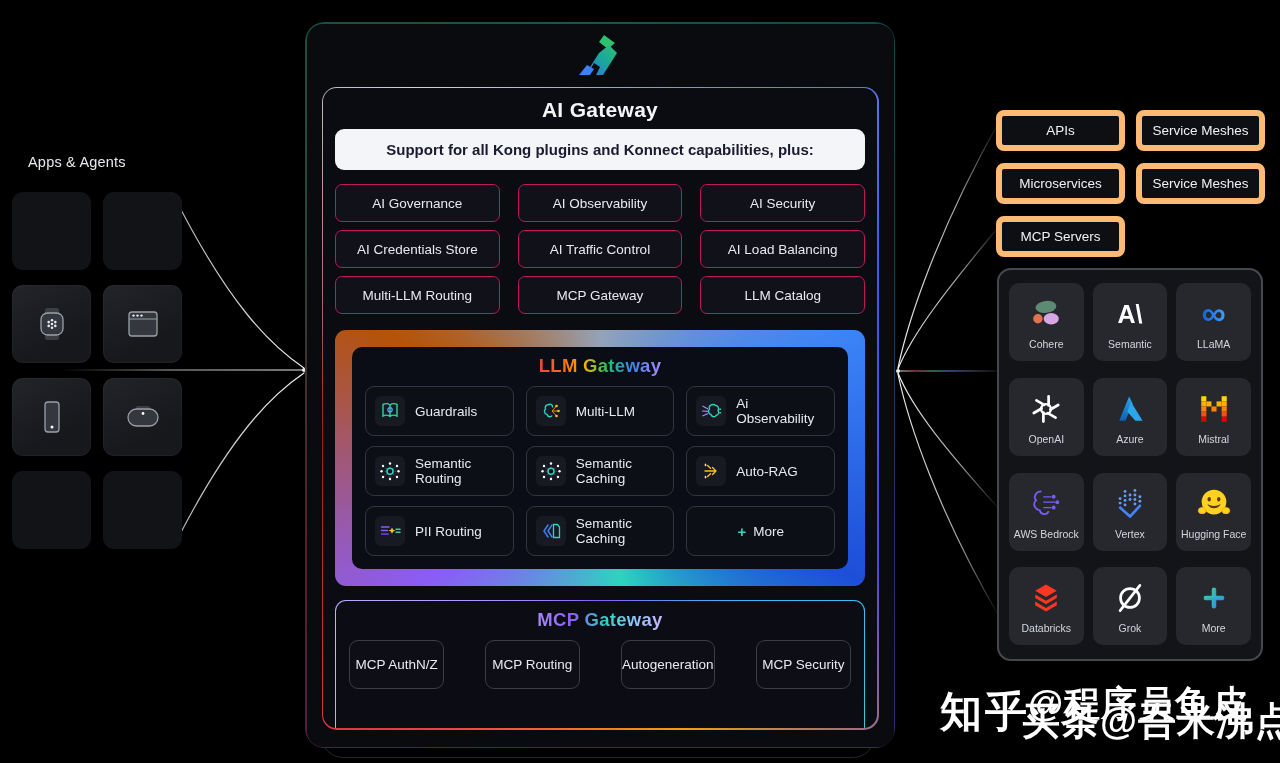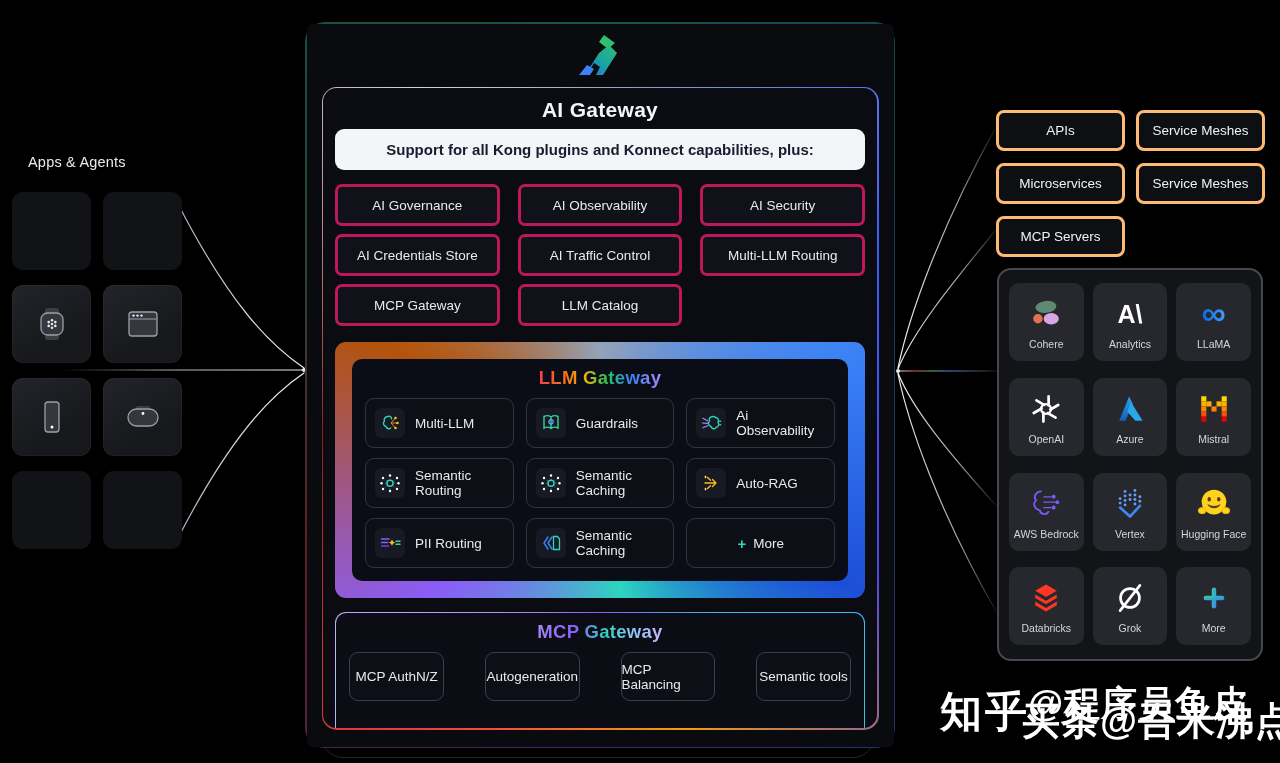--- a/index.html
+++ b/index.html
@@ -18,31 +18,31 @@
                box-shadow:inset 0 0 0 1px rgba(255,255,255,.035);}
 
   
   .echo-card{position:absolute;left:321px;top:34px;width:552px;height:722px;border-radius:22px;
              border:1px solid #23252c;z-index:1;}
 
   
   .panel-wrap{position:absolute;left:305px;top:22px;width:590px;height:726px;z-index:2;
               border-radius:20px;padding:1.5px;box-sizing:border-box;
               background:conic-gradient(from 0deg,#19564a,#10404a 60deg,#27316e 130deg,#46246b 185deg,#5f1d24 240deg,#1d4d3a 310deg,#19564a 360deg);}
-  .panel{width:100%;height:100%;border-radius:6px;background:#0a0b0f;position:relative;}
+  .panel{width:100%;height:100%;border-radius:16px;background:#0a0b0f;position:relative;}
   .kong-logo{position:absolute;top:8px;left:50%;transform:translateX(-50%);}
 
   .ai-wrap{position:absolute;left:15px;right:15px;top:63px;bottom:17px;border-radius:15px;padding:1.5px;box-sizing:border-box;
            background:conic-gradient(from 0deg,#9aa7c0 0deg,#3b5bfd 60deg,#4f46e5 120deg,#f59e0b 165deg,#ef4444 205deg,#991b1b 265deg,#cbd5e1 330deg,#9aa7c0 360deg);}
   .ai{width:100%;height:100%;border-radius:13.5px;background:#0b0c11;padding:0 12px;box-sizing:border-box;overflow:hidden;}
   .ai-title{margin-top:10px;text-align:center;font-size:21px;font-weight:bold;color:#f4f5f7;letter-spacing:.3px;}
   .banner{margin-top:7px;height:41px;background:#f4f5f8;border-radius:9px;display:flex;align-items:center;justify-content:center;
           font-weight:bold;font-size:15px;color:#1a1b2e;}
   .ai-grid{margin-top:14px;display:grid;grid-template-columns:repeat(3,1fr);column-gap:18px;row-gap:8px;}
-  .abtn{height:36px;border:3px solid #be185d;border-radius:7px;background:#101119;
+  .abtn{height:36px;border:1px solid #be185d;border-radius:7px;background:#101119;
         display:flex;align-items:center;justify-content:center;font-size:13.5px;color:#e9eaee;}
 
   .llm-wrap{margin-top:16px;border-radius:11px;padding:17px;
             background:conic-gradient(from 0deg,#94a3b8,#3b82f6 65deg,#1d4ed8 115deg,#2dd4bf 170deg,#8b5cf6 235deg,#b45309 300deg,#94a3b8 360deg);}
   .llm{border-radius:10px;background:#0b0d16;padding:0 13px 13px;}
   .g-title{padding:8px 0 9px;text-align:center;font-size:18.5px;font-weight:bold;width:max-content;margin:0 auto;
            -webkit-background-clip:text;background-clip:text;color:transparent;letter-spacing:.3px;}
   .llm .g-title{background-image:linear-gradient(90deg,#ef4444,#f97316 22%,#eab308 38%,#22c55e 56%,#3b82f6 76%,#a78bfa);}
   .mcp .g-title{background-image:linear-gradient(90deg,#a78bfa,#8b5cf6 28%,#2dd4bf 55%,#93c5fd 78%,#c4b5fd);}
   .llm-grid{display:grid;grid-template-columns:repeat(3,1fr);column-gap:12px;row-gap:10px;}
@@ -55,21 +55,21 @@
   .mcp-wrap{margin-top:14px;border-radius:11px;padding:1.3px;
             background:conic-gradient(from 0deg,#8b5cf6,#38bdf8 60deg,#2dd4bf 130deg,#60a5fa 200deg,#c4b5fd 280deg,#8b5cf6 360deg);}
   .mcp{border-radius:10px;background:#0b0c14;padding:0 13px 13px;}
   .mcp-grid{display:grid;grid-template-columns:repeat(4,1fr);column-gap:12px;row-gap:10px;gap:41px;}
   .mbtn{height:47px;border:1px solid #3a3e48;border-radius:9px;background:#0d0e16;
         display:flex;align-items:center;justify-content:center;font-size:13.5px;color:#e9eaee;gap:7px;}
 
   
   .up-grid{position:absolute;left:996px;top:110px;display:grid;z-index:2;
            grid-template-columns:129px 129px;column-gap:11px;grid-auto-rows:41px;row-gap:12px;}
-  .rbox{border:3px solid #fdba74;border-radius:8px;background:#0e0f12;
+  .rbox{border:6px solid #fdba74;border-radius:8px;background:#0e0f12;
         display:flex;align-items:center;justify-content:center;font-size:13.5px;color:#f0f1f3;}
 
   .providers{position:absolute;left:997px;top:268px;width:266px;height:393px;z-index:2;box-sizing:border-box;
              border:2px solid #45484f;border-radius:14px;background:#131418;
              padding:13px 10px 10px;display:grid;grid-template-columns:repeat(3,1fr);
              column-gap:9px;row-gap:13px;}
   .ptile{background:#26282e;border-radius:10px;display:flex;flex-direction:column;align-items:center;
          justify-content:center;gap:4px;height:78px;}
   .picon{height:40px;display:flex;align-items:center;justify-content:center;}
   .plabel{font-size:10.5px;color:#d3d6db;}
@@ -190,60 +190,61 @@
         <div class="ai">
           <div class="ai-title">AI Gateway</div>
           <div class="banner">Support for all Kong plugins and Konnect capabilities, plus:</div>
 
           <div class="ai-grid">
             <div class="abtn">AI Governance</div>
             <div class="abtn">AI Observability</div>
             <div class="abtn">AI Security</div>
             <div class="abtn">AI Credentials Store</div>
             <div class="abtn">AI Traffic Control</div>
+            <div class="abtn">AI Load Balancing</div>
             <div class="abtn">Multi-LLM Routing</div>
             <div class="abtn">MCP Gateway</div>
             <div class="abtn">LLM Catalog</div>
           </div>
 
           <div class="llm-wrap">
             <div class="llm">
               <div class="g-title">LLM Gateway</div>
               <div class="llm-grid">
+
+                <div class="lbtn">
+                  <span class="chip">
+                    <svg width="22" height="22" viewBox="0 0 22 22">
+                      <g fill="none" stroke="#34d399" stroke-width="1.4">
+                        <path d="M11 5 C9 3.5 6 3.5 4 4.5 V16 C6 15 9 15 11 16.5 C13 15 16 15 18 16 V4.5 C16 3.5 13 3.5 11 5 V16.5"></path>
+                      </g>
+                      <circle cx="11" cy="9.8" r="2.2" fill="none" stroke="#60a5fa" stroke-width="1.2"></circle>
+                    </svg>
+                  </span>
+                  <span>Guardrails</span>
+                </div>
 
                 <div class="lbtn">
                   <span class="chip">
                     <svg width="22" height="22" viewBox="0 0 22 22">
                       <g fill="none" stroke="#2dd4bf" stroke-width="1.4">
                         <path d="M9 4.5 C6 4.5 4.5 7 5.5 9 C3.5 10.5 4.5 14 7 14.5 C7.5 17 11 17.5 12 15.5"></path>
                         <path d="M9 4.5 C11 3.5 13 5 12.5 7.5"></path>
                       </g>
                       <g stroke="#f59e0b" stroke-width=".9">
                           <path d="M12 11 L16.5 6 M12 11 H18.5 M12 11 L16.5 16"></path>
                         </g>
                       <g fill="#fbbf24">
                           <circle cx="16.5" cy="6" r="1.3"></circle>
                           <circle cx="18.5" cy="11" r="1.3"></circle>
                           <circle cx="16.5" cy="16" r="1.3"></circle>
                         </g>
                     </svg>
                   </span>
                   <span>Multi-LLM</span>
-                </div>
-
-                <div class="lbtn">
-                  <span class="chip">
-                    <svg width="22" height="22" viewBox="0 0 22 22">
-                      <g fill="none" stroke="#34d399" stroke-width="1.4">
-                        <path d="M11 5 C9 3.5 6 3.5 4 4.5 V16 C6 15 9 15 11 16.5 C13 15 16 15 18 16 V4.5 C16 3.5 13 3.5 11 5 V16.5"></path>
-                      </g>
-                      <circle cx="11" cy="9.8" r="2.2" fill="none" stroke="#60a5fa" stroke-width="1.2"></circle>
-                    </svg>
-                  </span>
-                  <span>Guardrails</span>
                 </div>
 
                 <div class="lbtn">
                   <span class="chip">
                     <svg width="22" height="22" viewBox="0 0 22 22">
                       <g stroke="#a78bfa" stroke-width="1.2">
                           <path d="M2.5 6 L8 9 M2 11 L8 11.3 M2.5 16 L8 13.5"></path>
                         </g>
                       <path d="M13 4.5 C10 4.5 8.5 7 9.5 9 C7.5 10.5 8.5 14 11 14.5 C11.5 17 15 17.5 16 15.5 C18.5 15 19.5 12 18 10.5 C19.5 8.5 18 5.5 15.5 5.5 C15 4.5 14 4.5 13 4.5 Z" fill="none" stroke="#2dd4bf" stroke-width="1.4"></path>
                       <g fill="#34d399">
@@ -347,22 +348,23 @@
                 </div>
               </div>
             </div>
           </div>
 
           <div class="mcp-wrap">
             <div class="mcp">
               <div class="g-title">MCP Gateway</div>
               <div class="mcp-grid">
                 <div class="mbtn">MCP AuthN/Z</div>
+                <div class="mbtn">MCP Routing</div>
                 <div class="mbtn">Autogeneration</div>
-                <div class="mbtn">MCP Balancing</div>
+                <div class="mbtn">MCP Security</div>
                 <div class="mbtn">Semantic tools</div>
                 <div class="mbtn">
                   <span class="plus" style="color:#60a5fa">+</span>
                   <span>More</span>
                 </div>
               </div>
             </div>
           </div>
 
         </div>
@@ -388,21 +390,21 @@
           <ellipse cx="25.5" cy="25" rx="8" ry="6" fill="#d8a6e4"></ellipse>
         </svg>
       </span>
       <span class="plabel">Cohere</span>
     </div>
 
     <div class="ptile">
       <span class="picon">
         <span class="txtlogo">A\</span>
       </span>
-      <span class="plabel">Analytics</span>
+      <span class="plabel">Semantic</span>
     </div>
 
     <div class="ptile">
       <span class="picon">
         <span class="metalogo">∞</span>
       </span>
       <span class="plabel">LLaMA</span>
     </div>
 
     <div class="ptile">

